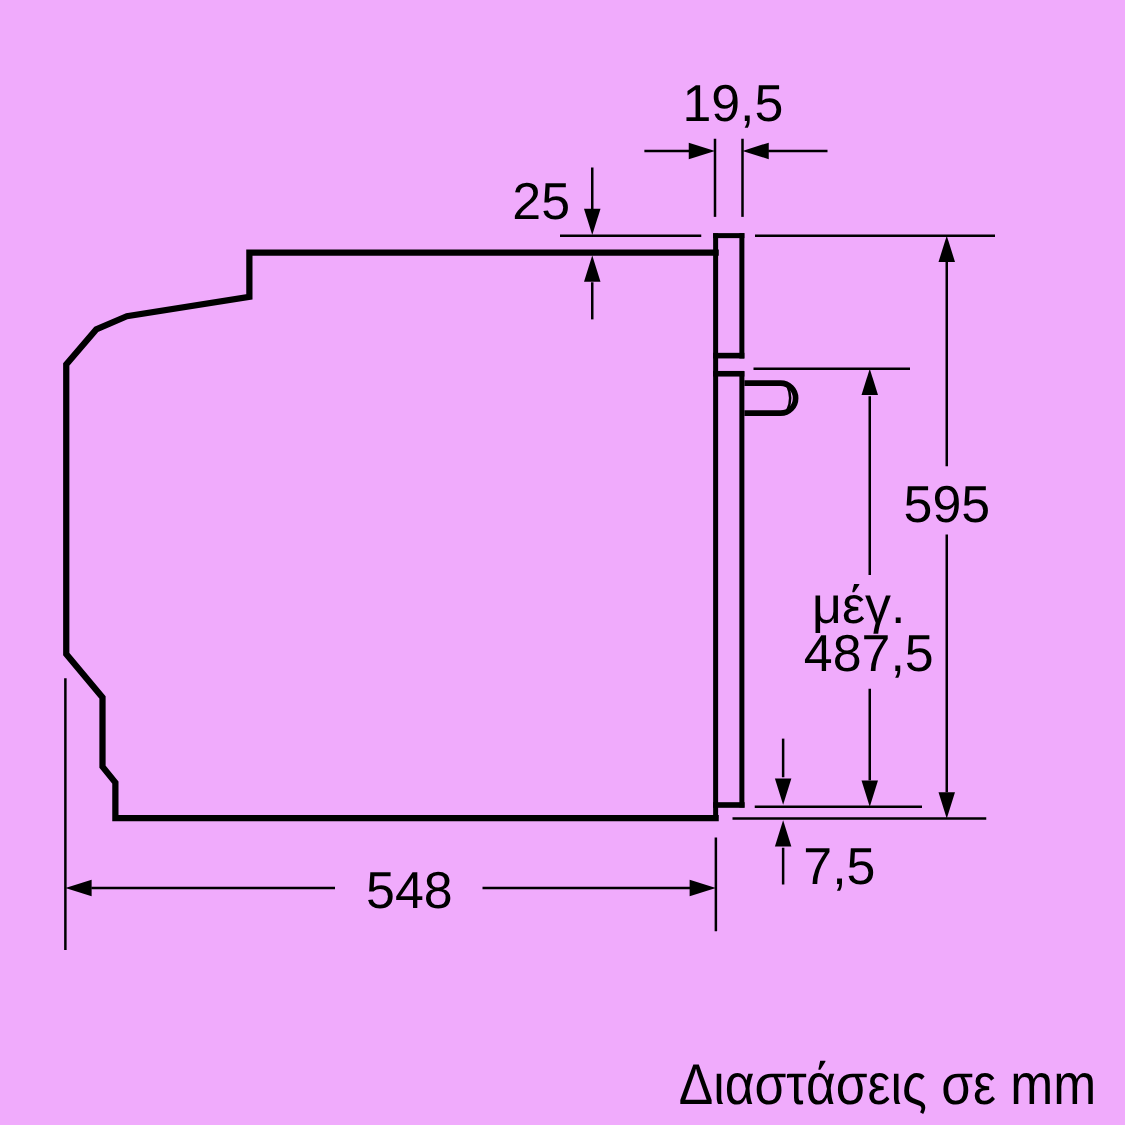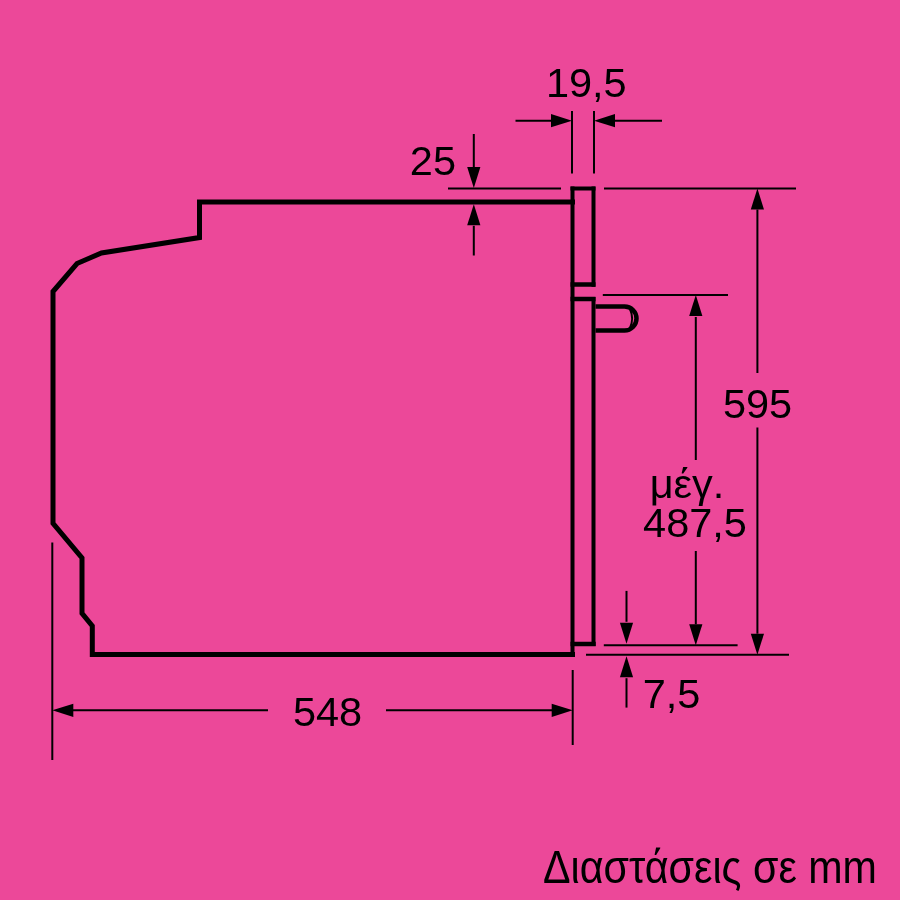--- a/index.html
+++ b/index.html
@@ -4,21 +4,21 @@
 <style>
   html, body {
     margin: 0;
     padding: 0;
     background: #ffffff;
   }
   .stage {
     position: relative;
     width: 900px;
     height: 900px;
-    background: #ec4899;
+    background: #f0abfc;
     overflow: hidden;
   }
   svg { display: block; }
   .outline {
     fill: none;
     stroke: #000000;
     stroke-width: 5;
     stroke-linejoin: miter;
     stroke-linecap: butt;
   }

